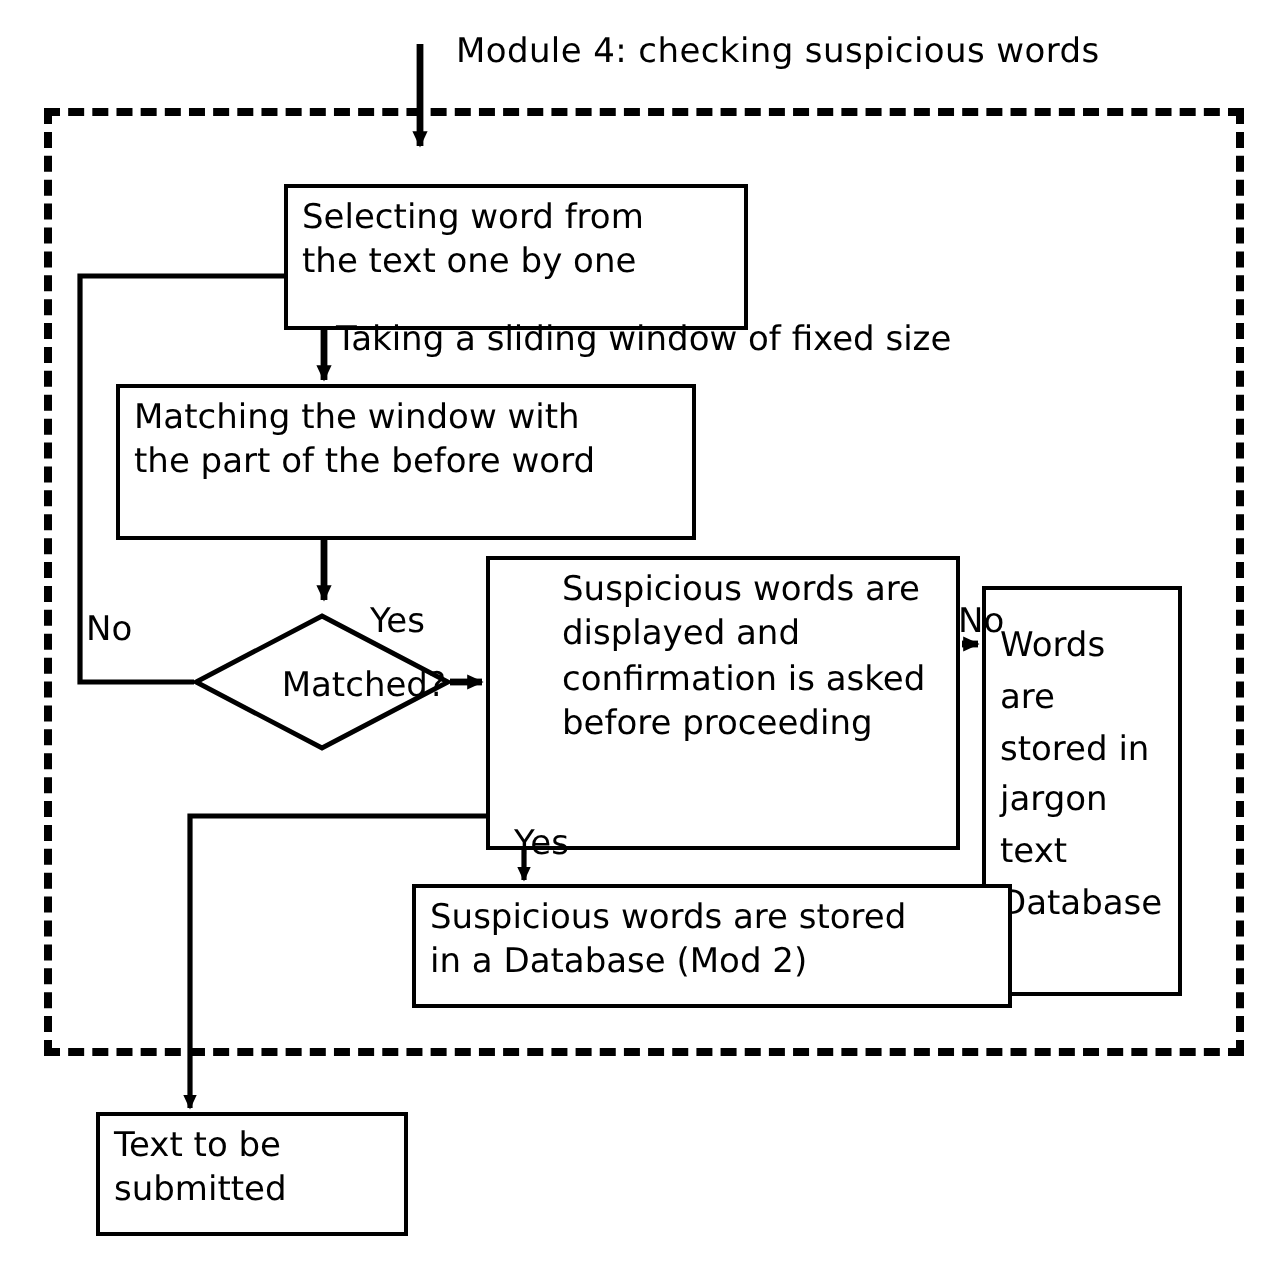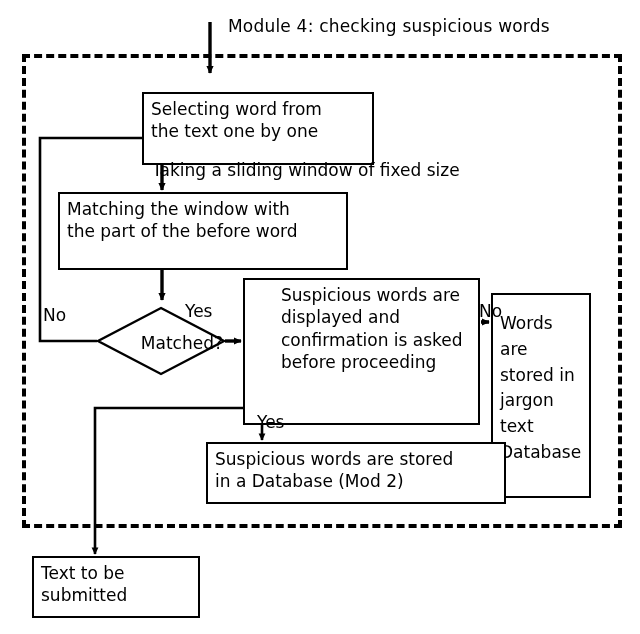--- a/index.html
+++ b/index.html
@@ -37,25 +37,25 @@
     padding:4px 6px 2px 7px;
     overflow:hidden;
   }
 
   .box-selecting{left:118px;top:92px;width:232px;height:73px;margin-left:24px;}
   .box-matching{left:58px;top:192px;width:290px;height:78px;}
   .box-suspicious{left:243px;top:278px;width:237px;height:147px;padding-left:36px;}
   .box-jargon{left:491px;top:293px;width:100px;height:205px;
               line-height:1.52;padding-top:16px;}
   .box-stored{left:206px;top:442px;width:300px;height:62px;}
-  .box-submitted{left:32px;top:556px;width:168px;height:62px;}
+  .box-submitted{left:48px;top:556px;width:156px;height:62px;}
 
   
   .lbl{position:absolute;font-size:17px;white-space:nowrap;background:transparent;}
-  .lbl-sliding{left:152px;top:160px;}
+  .lbl-sliding{left:168px;top:160px;}
   .lbl-no-left{left:43px;top:305px;}
   .lbl-yes-top{left:185px;top:301px;}
   .lbl-no-right{left:479px;top:301px;}
   .lbl-yes-bottom{left:257px;top:412px;}
 
   .diamond-text{
     position:absolute;left:99px;top:333px;width:124px;
     text-align:right;font-size:17px;
   }
 </style>

